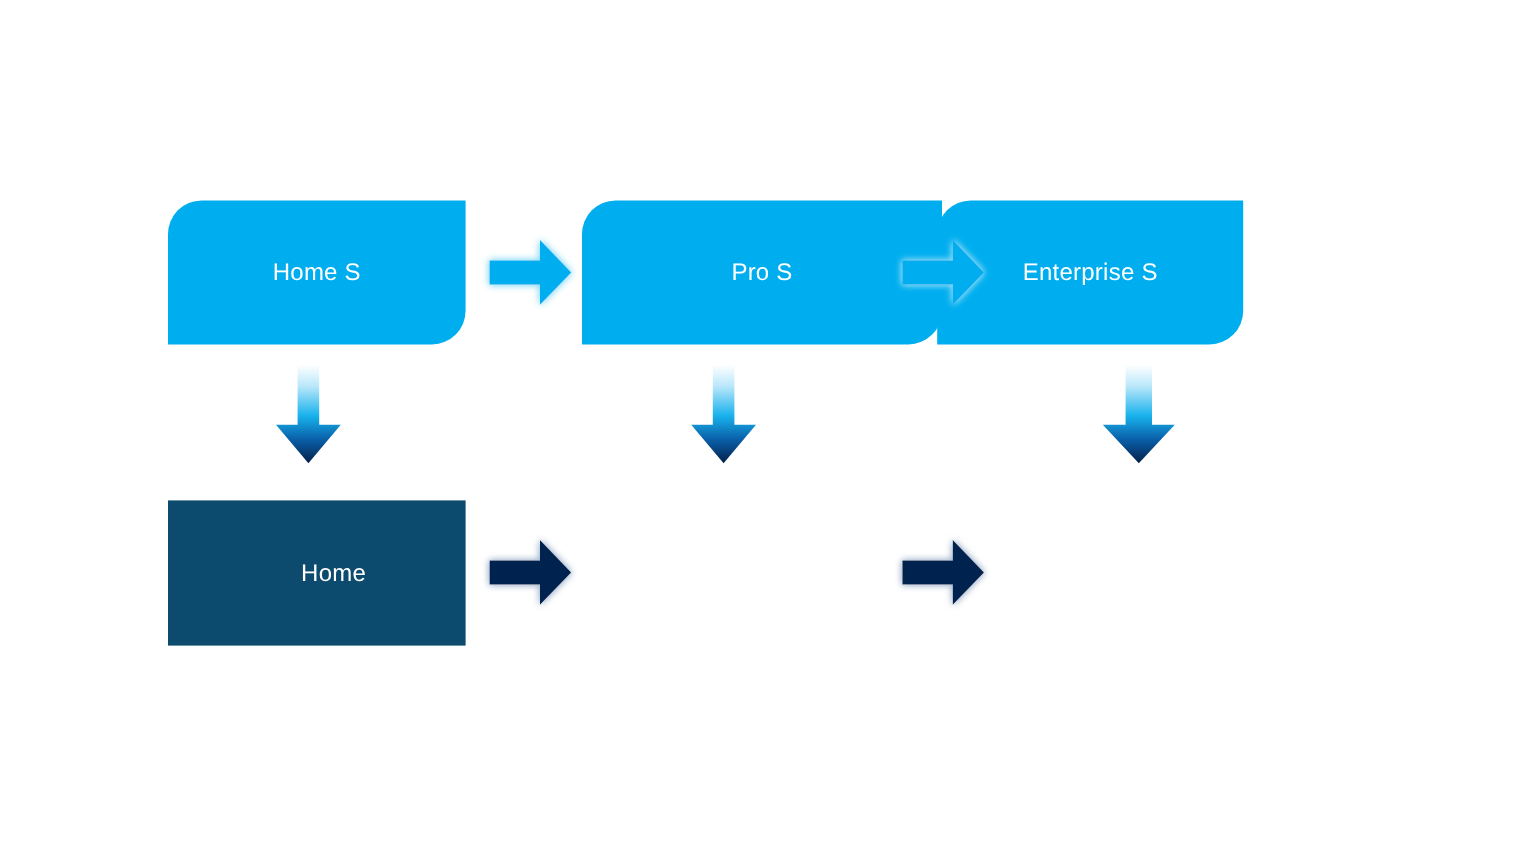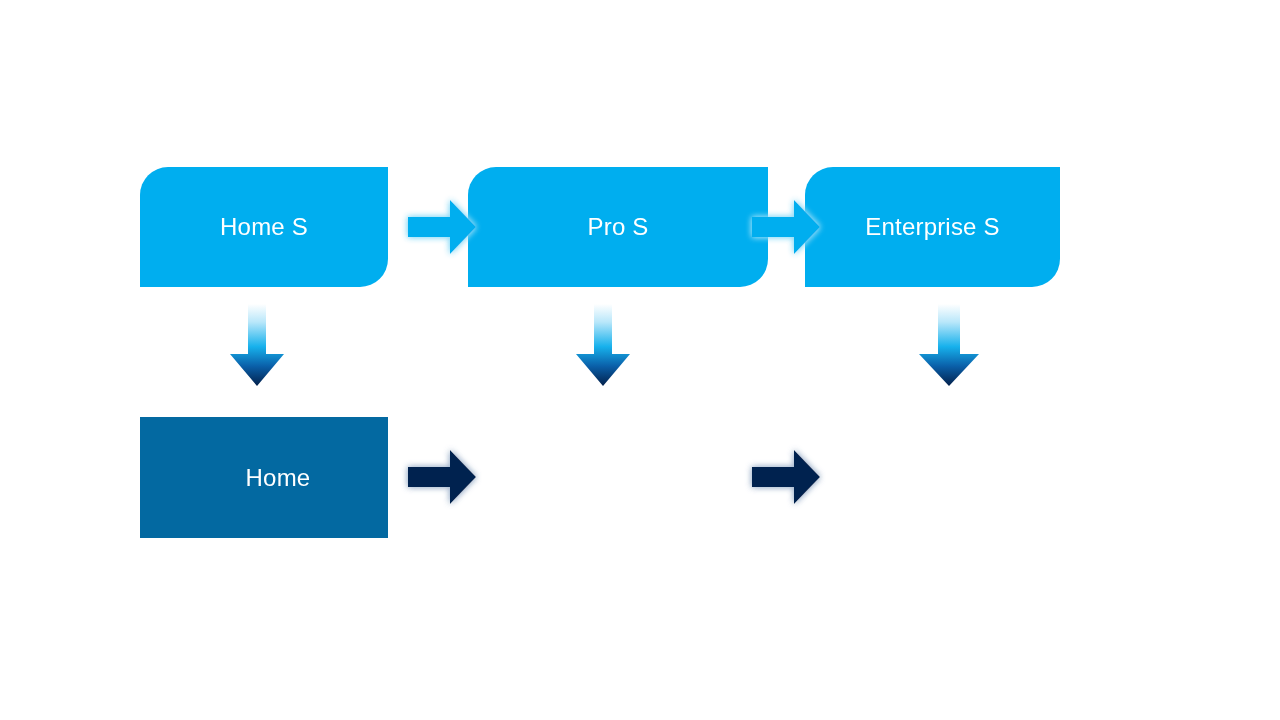--- a/index.html
+++ b/index.html
@@ -23,42 +23,42 @@
   
   .node {
     position: absolute;
     display: flex;
     align-items: center;
     justify-content: center;
     box-sizing: border-box;
   }
   .node .node-label {
     color: #ffffff;
-    font-size: 24px;
+    font-size: 20px;
     font-weight: 400;
     letter-spacing: 0.2px;
     line-height: 1;
     text-align: center;
     white-space: nowrap;
   }
 
   .node-top {
     background: #00aeef;
     border-radius: 28px 0 28px 0;
   }
   .node-bottom {
-    background: #0369a1;
+    background: #0c4a6e;
     border-radius: 0;
     padding-left: 28px;
   }
 
   
   .col-1 { left: 140px; width: 248px; }
-  .col-2 { left: 468px; width: 300px; }
-  .col-3 { left: 805px; width: 255px; }
+  .col-2 { left: 485px; width: 300px; }
+  .col-3 { left: 781px; width: 255px; }
 
   .row-top    { top: 167px;  height: 120px; }
   .row-bottom { top: 417px;  height: 121px; }
 
   
   .arrow-h {
     position: absolute;
     width: 84px;
     height: 74px;
   }

